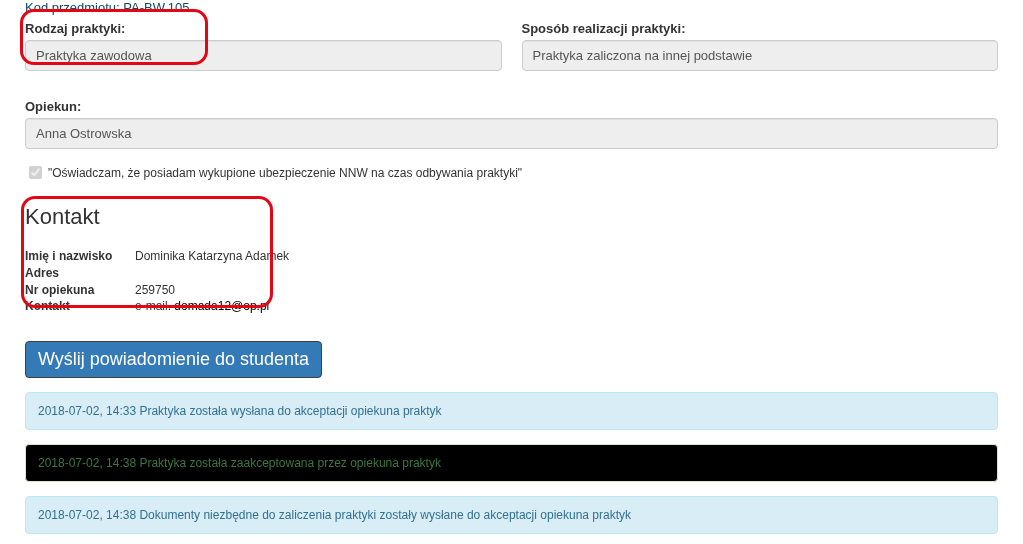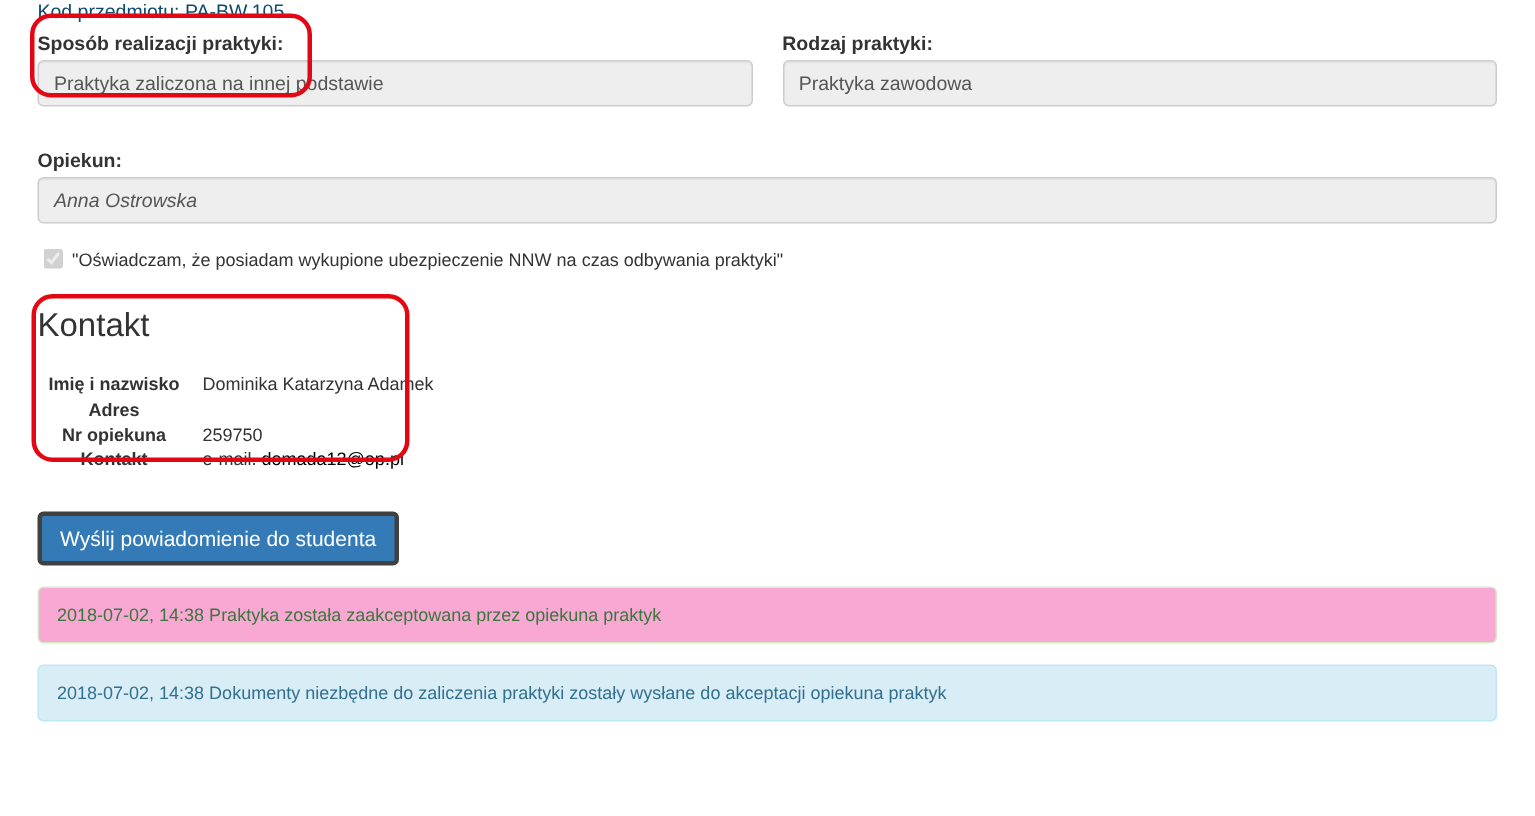--- a/index.html
+++ b/index.html
@@ -49,79 +49,79 @@
     padding: 10px 0;
   }
   .student-box h3 {
     font-weight: 500;
     font-size: 22px;
     margin: 0 0 18px 0;
     color: #333;
   }
   .student-grid { font-size: 12px; }
   .student-grid .srow { display: flex; margin-bottom: 0; line-height: 1.4; }
-  .student-grid .slabel { width: 110px; text-align: center; font-weight: bold; padding-right: 8px; }
+  .student-grid .slabel { width: 110px; text-align: left; font-weight: bold; padding-right: 8px; }
   .student-grid .sval {  }
 
   a.link { color: #000000; text-decoration: none; }
 
   .btn-primary {
     display: inline-block;
     margin: 6px 25px 14px 25px;
     background: #337ab7;
-    border: 3px solid #404040;
+    border: 1px solid #404040;
     color: #fff;
     padding: 7px 12px;
-    font-size: 14px;
+    font-size: 18px;
     border-radius: 4px;
     cursor: pointer;
   }
 
   .alert {
     margin: 0 25px 14px 25px;
     padding: 11px 12px;
     border: 1px solid transparent;
     border-radius: 4px;
     font-size: 12px;
     color: #31708f;
   }
   .alert-info { background: #d9edf7; border-color: #bce8f1; }
-  .alert-success { background: #f9a8d4; border-color: #d6e9c6; color:#3c763d; }
+  .alert-success { background: #000000; border-color: #d6e9c6; color:#3c763d; }
 
   .rel { position: relative; }
 </style>
 </head>
 <body>
 
 <div class="container rel">
 
   <div class="kod">
     <span>Kod przedmiotu:</span> <span>PA-BW.105</span>
   </div>
 
   <div class="row rel">
     <div class="col-half">
+      <div class="label">Rodzaj praktyki:</div>
+      <div class="input-like">Praktyka zawodowa</div>
+    </div>
+    <div class="col-half">
       <div class="label">Sposób realizacji praktyki:</div>
       <div class="input-like">Praktyka zaliczona na innej podstawie</div>
-    </div>
-    <div class="col-half">
-      <div class="label">Rodzaj praktyki:</div>
-      <div class="input-like">Praktyka zawodowa</div>
     </div>
     <div class="highlight-red" style="left:20px; top:-12px; width:188px; height:56px;"></div>
   </div>
 
   <div class="row">
     <div class="col-half">
     </div>
   </div>
 
   <div class="row" style="display:block;">
     <div class="label">Opiekun:</div>
-    <div class="input-like" style="max-width:100%;font-style:italic;">Anna Ostrowska</div>
+    <div class="input-like" style="max-width:100%;">Anna Ostrowska</div>
   </div>
 
   <div class="checkbox-row">
     <input type="checkbox" checked="" disabled="" style="">
     <span>"Oświadczam, że posiadam wykupione ubezpieczenie NNW na czas odbywania praktyki"</span>
   </div>
 
   <div class="student-box rel">
     <h3>Kontakt</h3>
     <div class="student-grid">
@@ -142,18 +142,19 @@
         <div class="sval">
           <span>e-mail. </span><a href="#" class="link">domada12@op.pl</a>
         </div>
       </div>
     </div>
     <div class="highlight-red" style="left:-4px; top:2px; width:252px; height:112px;"></div>
   </div>
 
   <button class="btn-primary">Wyślij powiadomienie do studenta</button>
 
+  <div class="alert alert-info">2018-07-02, 14:33 Praktyka została wysłana do akceptacji opiekuna praktyk</div>
   <div class="alert alert-success">2018-07-02, 14:38 Praktyka została zaakceptowana przez opiekuna praktyk</div>
   <div class="alert alert-info">2018-07-02, 14:38 Dokumenty niezbędne do zaliczenia praktyki zostały wysłane do akceptacji opiekuna praktyk</div>
 
   
 
 </div>
 
 </body></html>

